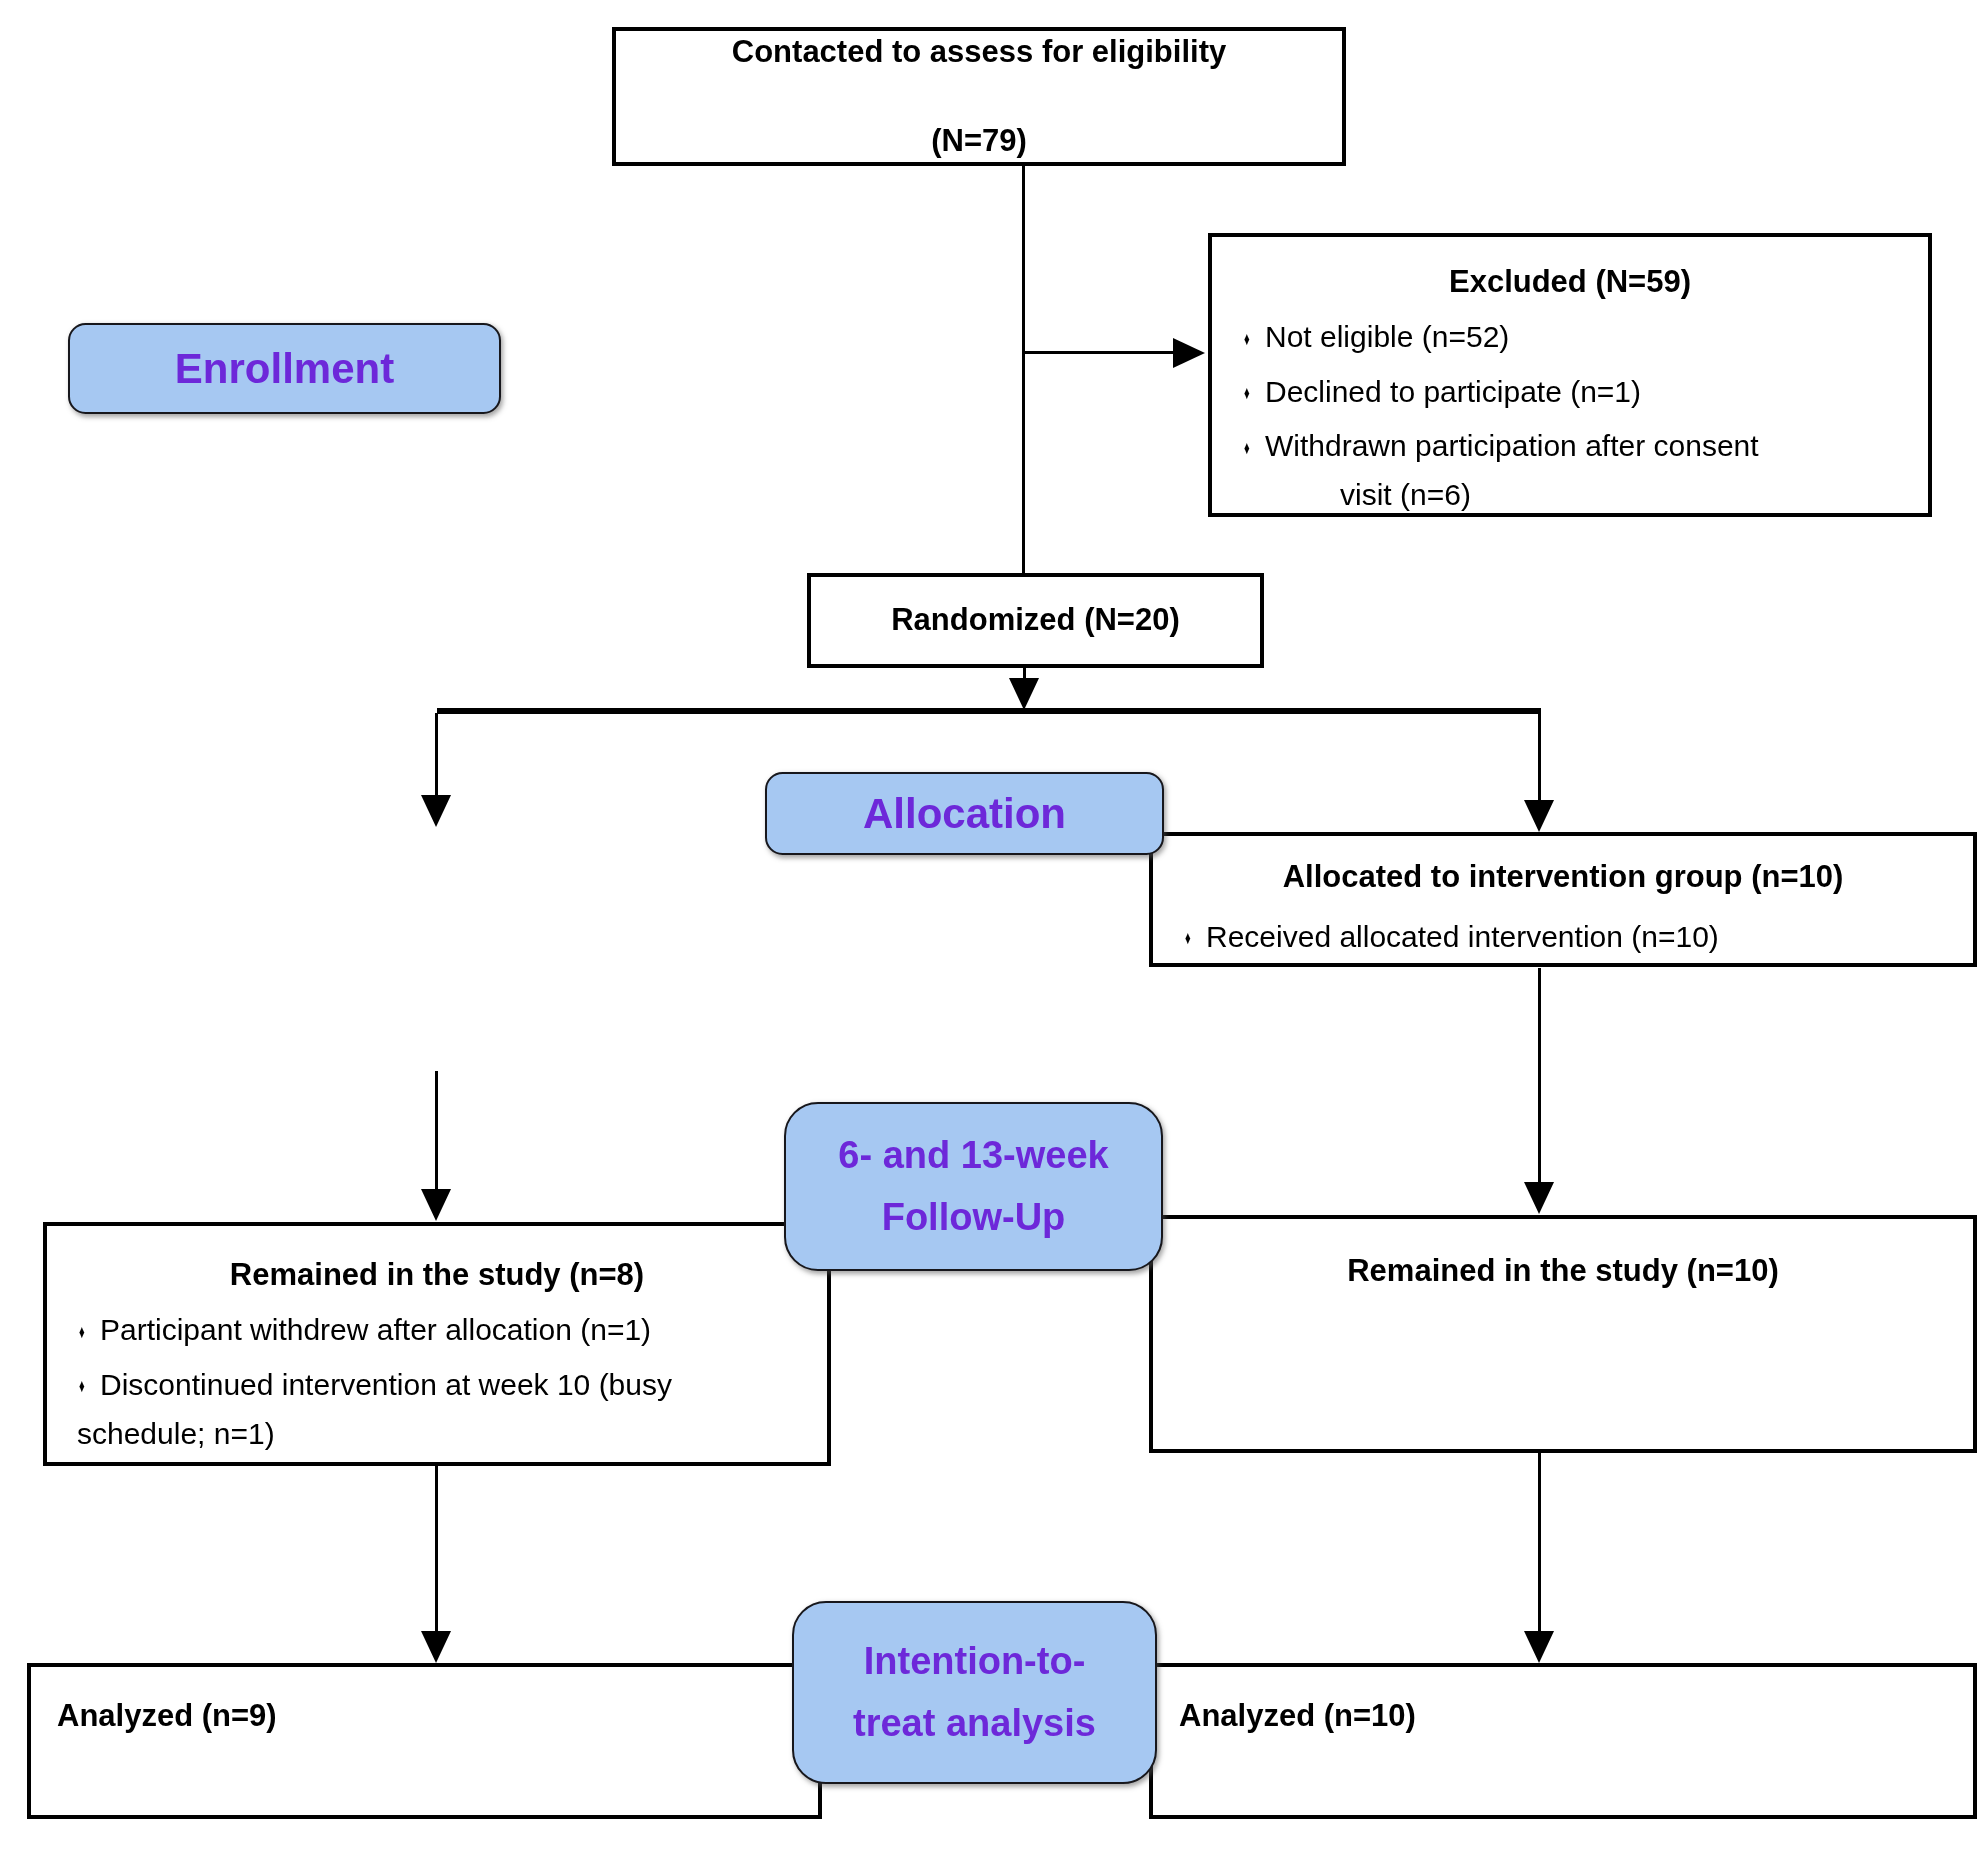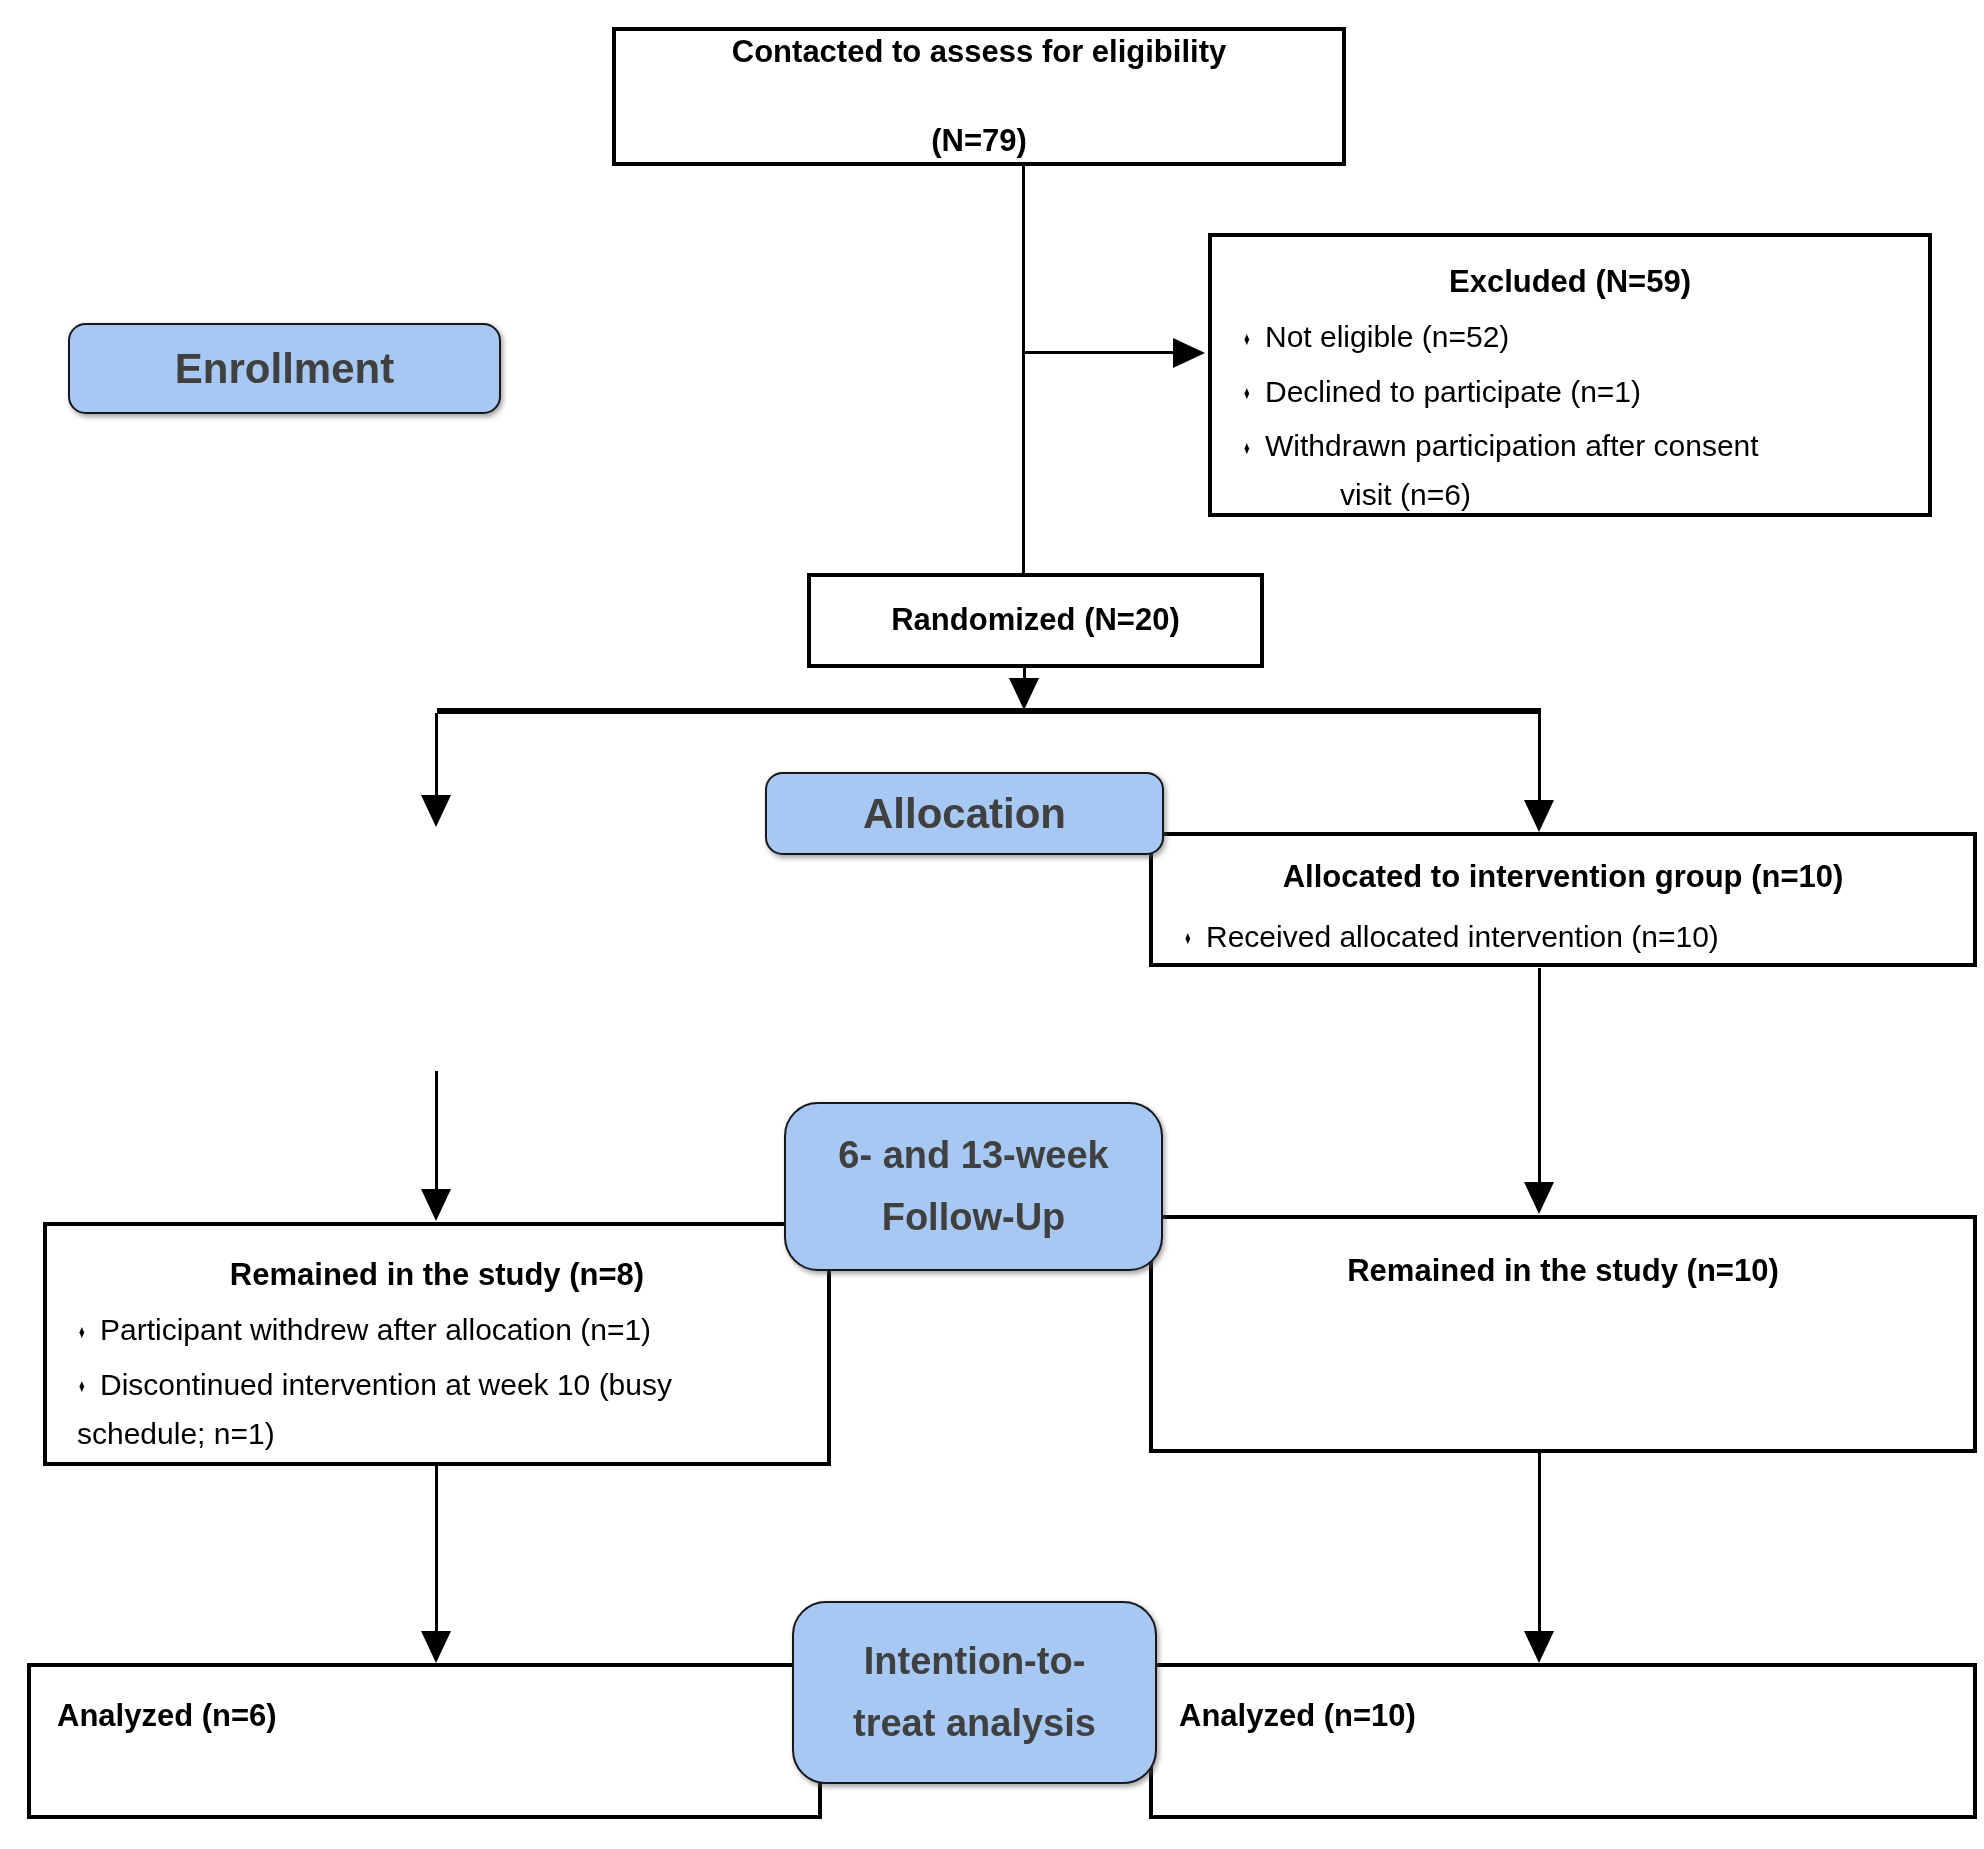--- a/index.html
+++ b/index.html
@@ -63,21 +63,21 @@
     position:absolute;width:0;height:0;z-index:4;
     border-top:15.6px solid transparent;
     border-bottom:15.6px solid transparent;
     border-left:32px solid #000;
   }
   .pill{
     position:absolute;
     background:#a6c8f2;
     border:2.7px solid #17171c;
     box-sizing:border-box;
-    color:#404040;
+    color:#6d28d9;
     font-weight:bold;
     display:flex;
     flex-direction:column;
     justify-content:center;
     align-items:center;
     text-align:center;
     z-index:5;
     box-shadow:2px 2.7px 5.4px rgba(90,90,90,.55);
   }
   .pill-sm{border-radius:17.6px;font-size:42px;}
@@ -158,21 +158,21 @@
   <div class="box list" style="left:1149px;top:1215px;width:828px;height:238px;padding-top:30px;">
     <div class="box-title line" style="margin-bottom:0;">Remained in the study (n=10)</div>
   </div>
 
   <div class="pill pill-lg" style="left:792px;top:1601px;width:365px;height:183px;">
     <div>Intention-to-</div>
     <div>treat analysis</div>
   </div>
 
   <div class="box analyzed" style="left:27px;top:1663px;width:795px;height:156px;">
-    <div class="line">Analyzed (n=6)</div>
+    <div class="line">Analyzed (n=9)</div>
   </div>
 
   <div class="box analyzed" style="left:1149px;top:1663px;width:828px;height:156px;">
     <div class="line">Analyzed (n=10)</div>
   </div>
 
 </div>
 
 
 </body></html>

